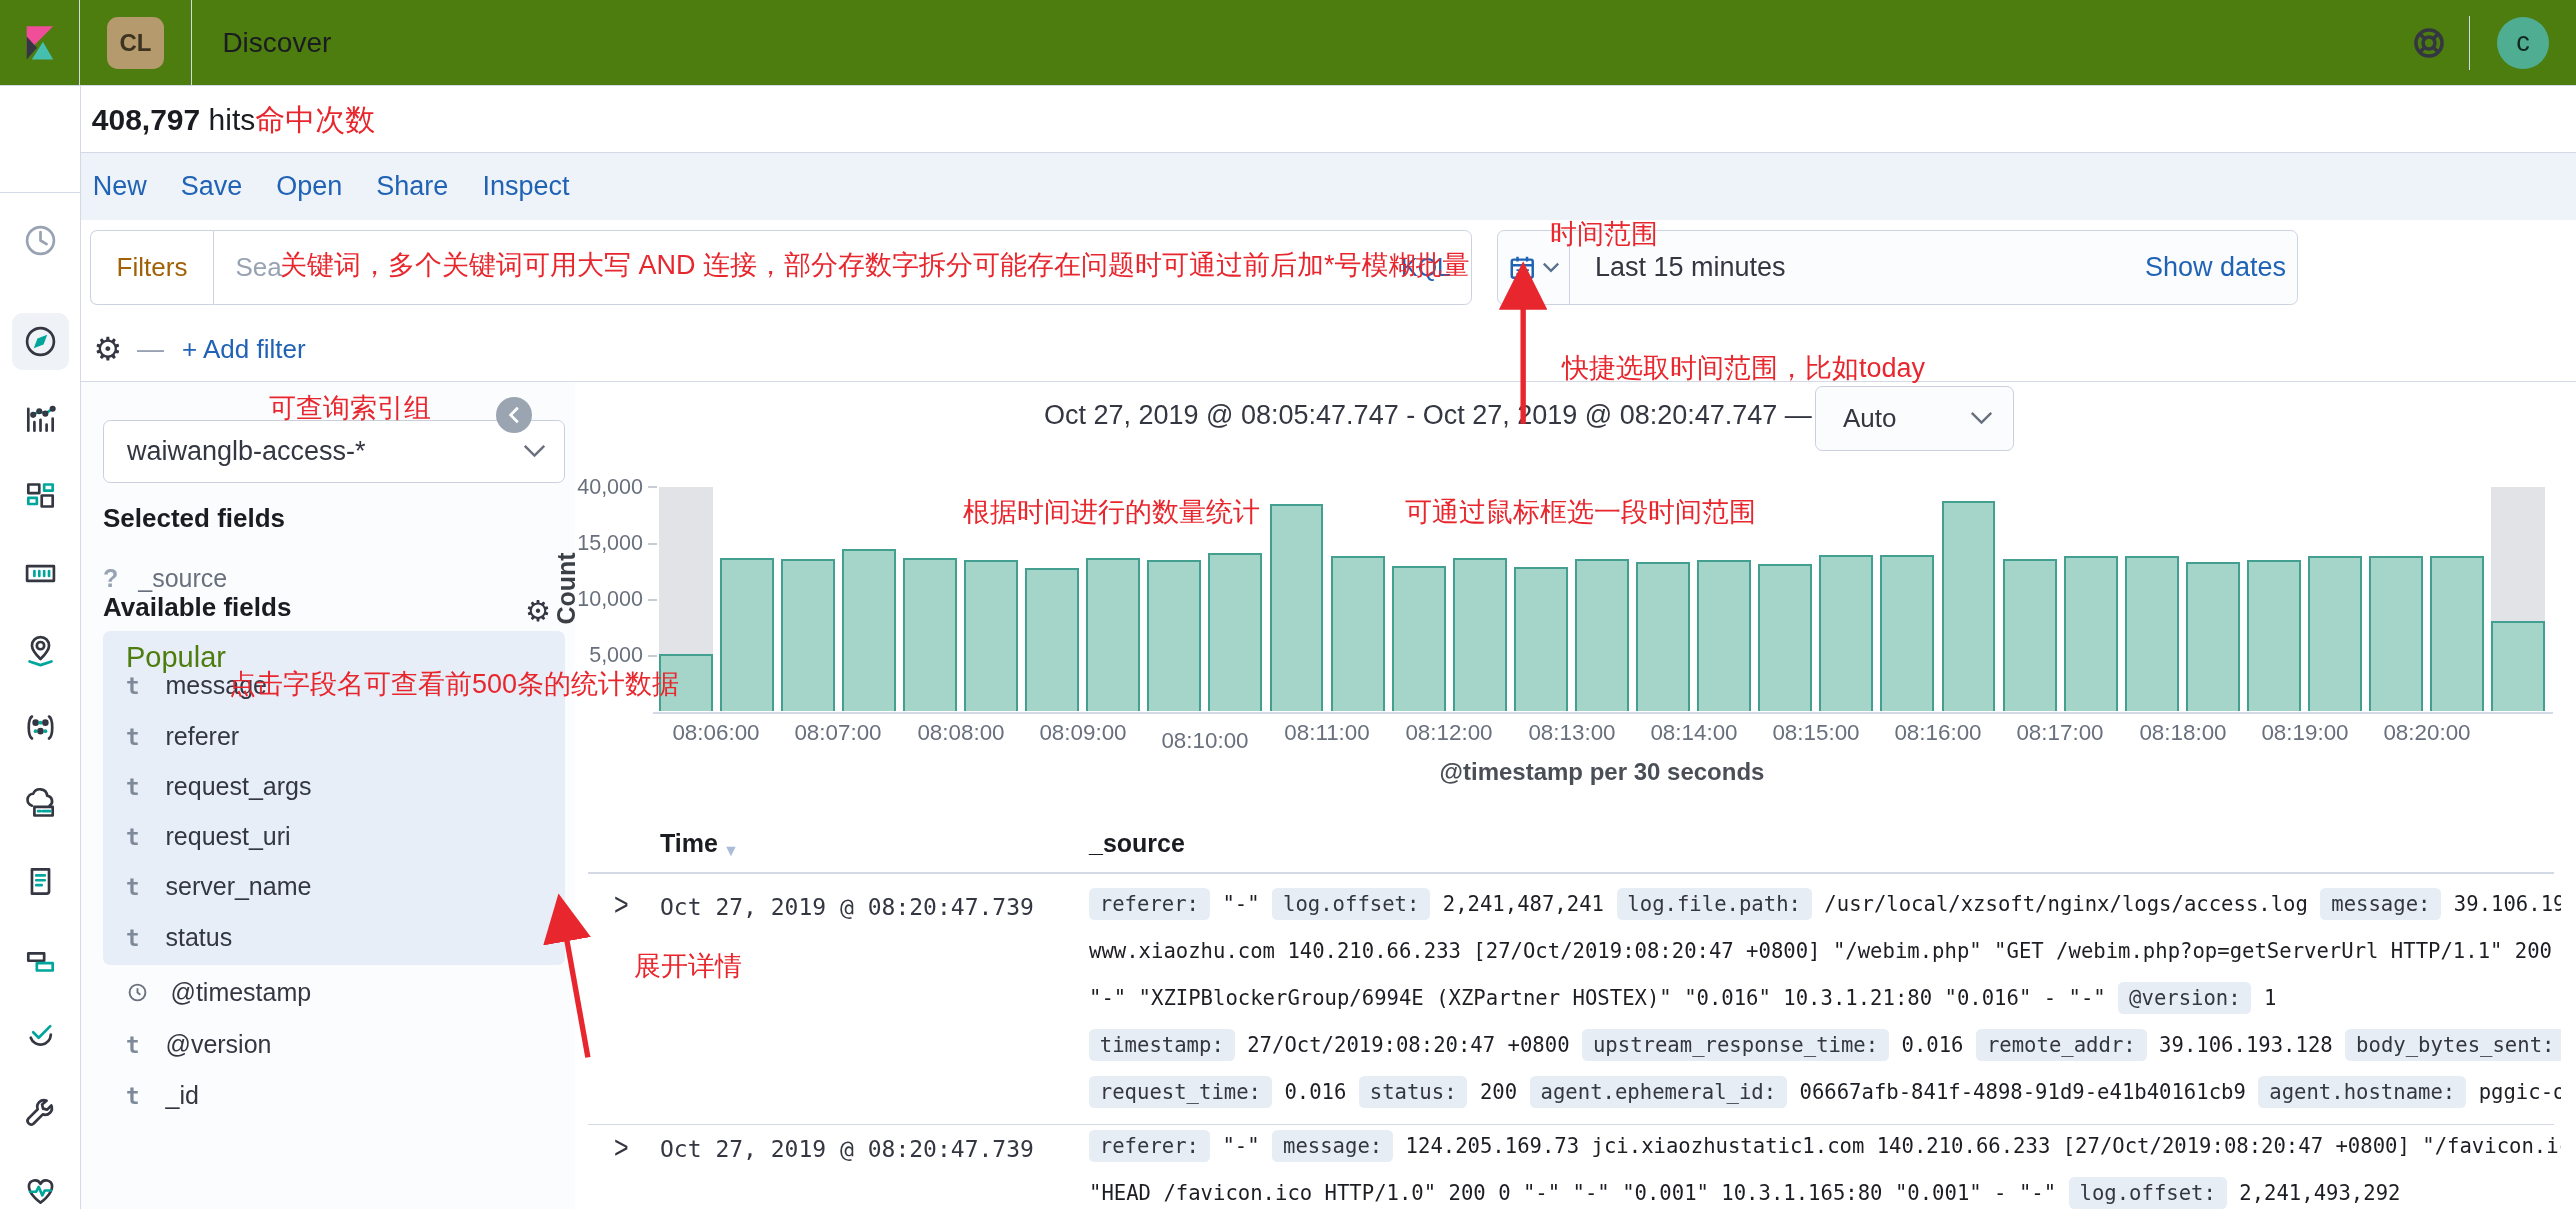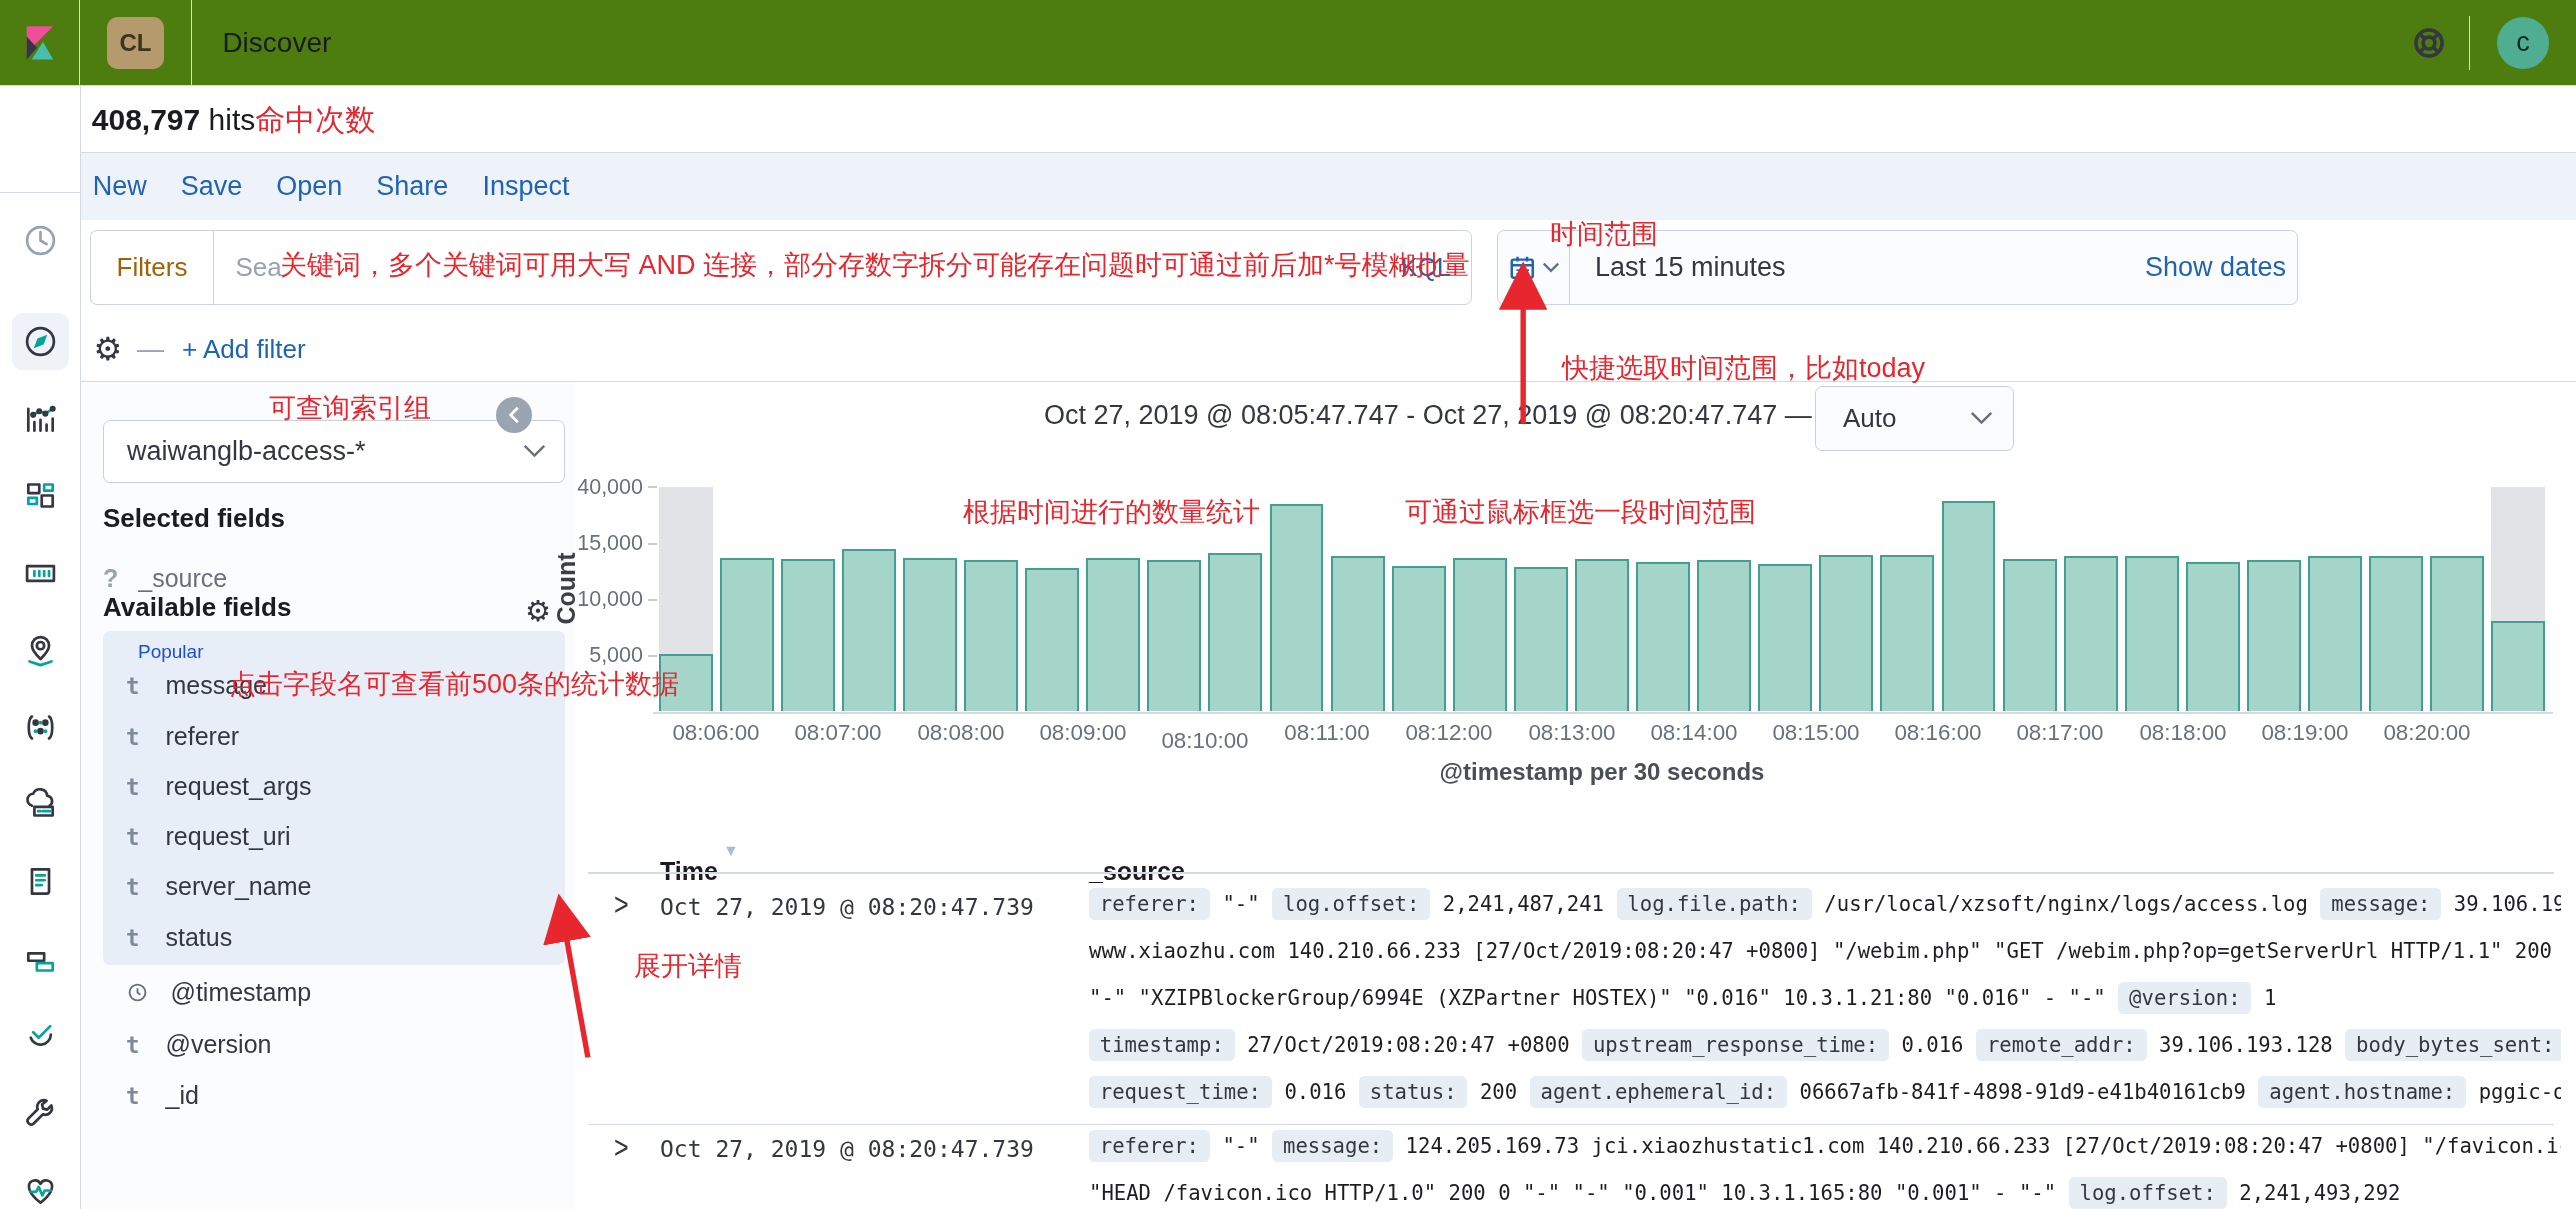--- a/index.html
+++ b/index.html
@@ -65,21 +65,21 @@
   .sidebar { position:absolute; left:81px; top:382px; width:494px; height:828px; background:#fbfcfe; }
   .index-select { position:absolute; left:103px; top:420px; width:462px; height:63px; background:#fff;
                   border:1.8px solid #c9d0dc; border-radius:7.2px; display:flex; align-items:center; }
   .index-select span { font-size:27px; color:#343741; margin-left:23px; }
   .index-select .chev { margin-left:auto; margin-right:18px; }
   .side-h { position:absolute; font-size:26px; font-weight:700; color:#1a1c21; }
   .source-row { position:absolute; left:103px; top:564px; font-size:25px; color:#69707d; display:flex; gap:20px; align-items:center; }
   .source-row .q { color:#98a2b3; font-weight:700; }
   .avail-gear { position:absolute; left:525px; top:594px; font-size:29px; color:#343741; }
   .popular-block { position:absolute; left:103px; top:631px; width:462px; height:334px; background:#e8eef7; border-radius:7.2px; }
-  .popular-title { position:absolute; left:138px; top:641px; font-size:19px; color:#1d4ed8; }
+  .popular-title { position:absolute; left:126px; top:641px; font-size:29px; color:#4d7c0f; }
   .field-row { position:absolute; left:126px; display:flex; align-items:center; gap:21.5px; }
   .field-t { font-family:"DejaVu Sans Mono", monospace; font-size:22.4px; font-weight:700; color:#7c8goal7; color:#7e8a9a; width:18px; }
   .field-name { font-size:25px; color:#343741; }
   .clock-mini { color:#69707d; }
 
   
   .collapse-btn { position:absolute; left:496px; top:397px; width:36px; height:36px; border-radius:50%;
                   background:#9aa5b1; color:#fff; display:flex; align-items:center; justify-content:center; z-index:5; }
   .chart-title { position:absolute; left:1044px; top:400px; font-size:27px; color:#343741; }
   .auto-select { position:absolute; left:1815px; top:386px; width:199px; height:65px; background:#fbfcfd;
@@ -92,21 +92,21 @@
   .ytick-mark { position:absolute; width:9px; height:1.8px; background:#c8ccd4; }
   .baseline { position:absolute; left:653px; top:712px; width:1900px; height:1.8px; background:#d3dae6; }
   .bars { position:absolute; left:655px; top:487px; width:1894px; height:224px; display:flex; align-items:flex-end; }
   .slot { position:relative; flex:1; height:224px; }
   .gray-band { position:absolute; left:3.6px; right:3.6px; top:0; bottom:0; background:#e2e3e6; }
   .bar { position:absolute; left:3.6px; right:3.6px; bottom:0; background:#a5d5c9; border:2.7px solid #43a090; border-bottom:none; }
   .xtick { position:absolute; top:720px; font-size:22.4px; color:#69707d; transform:translateX(-50%); white-space:nowrap; }
   .axis-caption { position:absolute; top:758px; left:1602px; transform:translateX(-50%); font-size:24px; font-weight:700; color:#4a4f57; }
 
   
-  .th { position:absolute; font-size:25px; font-weight:700; color:#1a1c21;margin-top:28px; }
+  .th { position:absolute; font-size:25px; font-weight:700; color:#1a1c21; }
   .sort-caret { position:absolute; left:723px; top:842px; color:#a9bdd8; font-size:16px; }
   .t-div1 { position:absolute; left:588px; top:872px; width:1966px; height:1.8px; background:#d3dae6; }
   .t-div2 { position:absolute; left:588px; top:1124px; width:1966px; height:0.9px; background:#d3dae6; }
   .row-chev { position:absolute; left:614px; font-size:25px; color:#343741; transform:scaleY(1.25); }
   .row-time { position:absolute; left:660px; font-family:"DejaVu Sans Mono", monospace; font-size:23px; color:#343741; white-space:nowrap; }
   .src-block { position:absolute; left:1089px; width:1472px; }
   .src-line { display:flex; align-items:center; gap:12.6px; white-space:nowrap; height:38px; margin-bottom:9px;
               font-family:"DejaVu Sans Mono", monospace; font-size:20.6px; color:#1d1e24; overflow:hidden; }
   .src-field { background:#e7edf5; border-radius:5.4px; padding:3.6px 10.8px; color:#343741; }
 

